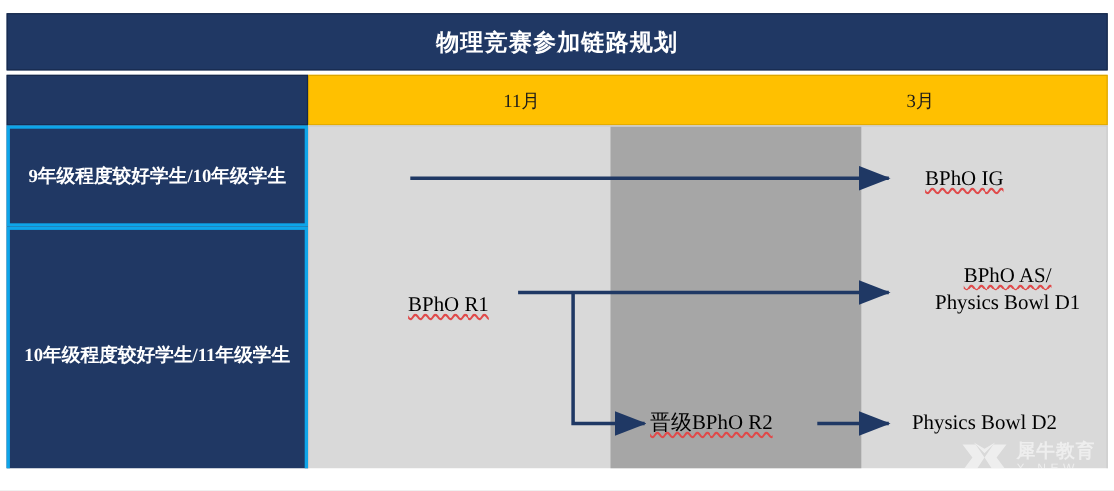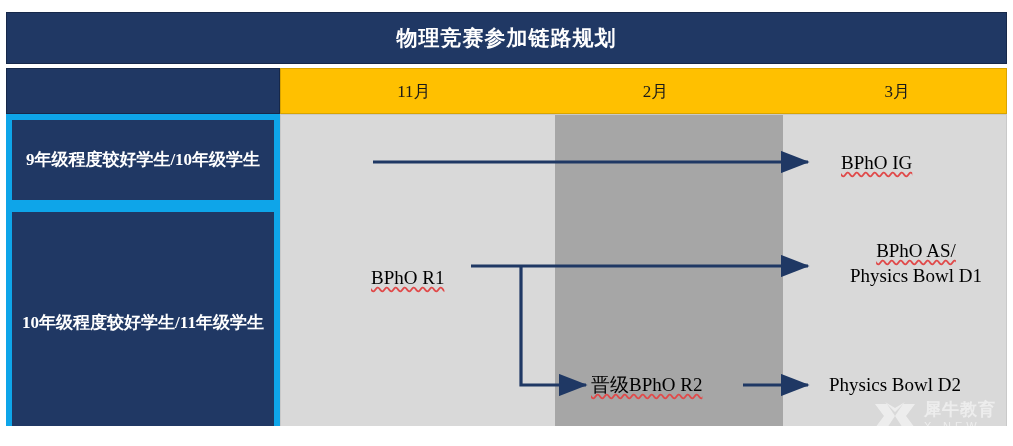--- a/index.html
+++ b/index.html
@@ -82,21 +82,21 @@
     box-sizing: border-box;
     display: flex;
   }
   .labels-col {
     width: 274px;
     display: flex;
     flex-direction: column;
   }
   .label-cell {
     background: #203864;
-    border: 6px solid #0ea5e9;
+    border: 3px solid #0ea5e9;
     box-sizing: border-box;
     display: flex;
     align-items: center;
     justify-content: center;
     color: #ffffff;
     text-align: center;
     font-size: 17px;
     font-weight: bold;
     line-height: 1.45;
     padding: 0 8px;
@@ -182,23 +182,20 @@
 
   <div class="title-bar">
     <span class="title-text">物理竞赛参加链路规划</span>
   </div>
 
   <div class="header-row">
     <div class="header-left"></div>
     <div class="header-months">
       <div class="month-cell">
         <span>11月</span>
-      </div>
-      <div class="month-cell">
-        <span>2月</span>
       </div>
       <div class="month-cell">
         <span>3月</span>
       </div>
     </div>
   </div>
 
   <div class="body-area">
 
     <div class="labels-col">

